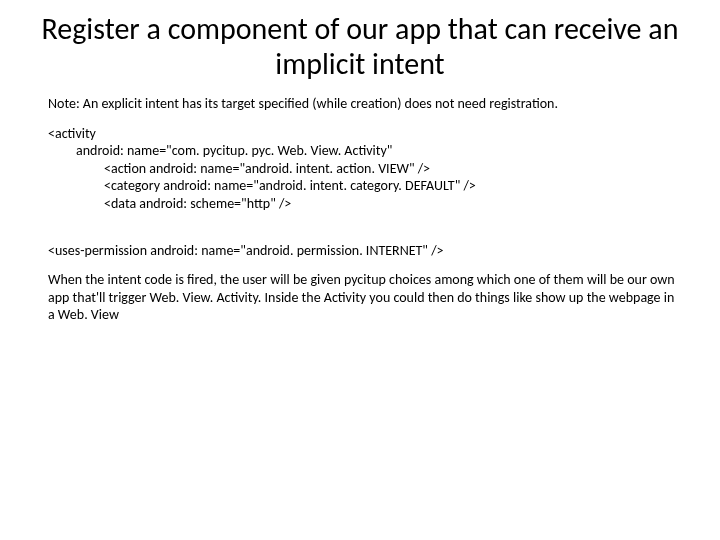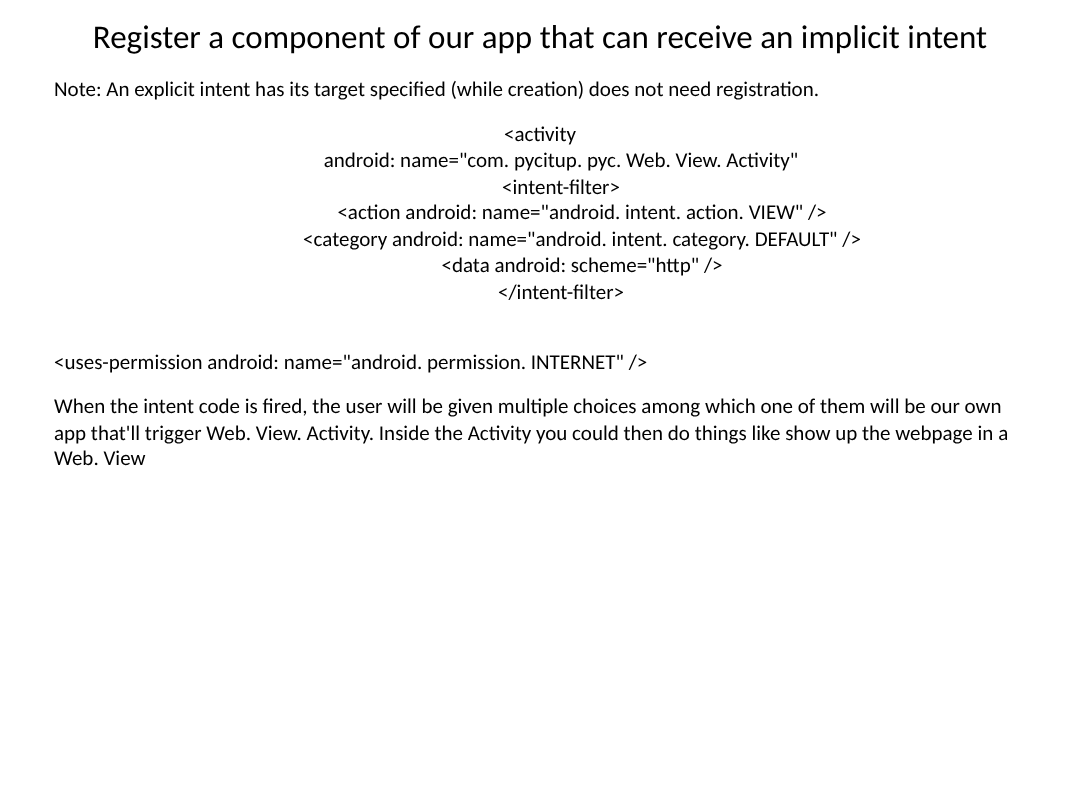--- a/index.html
+++ b/index.html
@@ -9,36 +9,36 @@
     height: 540px;
     background: #fff;
     font-family: Calibri, Arial, sans-serif;
     color: #000;
   }
   .slide {
     box-sizing: border-box;
     padding: 12px 36px 0 36px;
   }
   .title {
-    font-size: 22px;
+    font-size: 30px;
     line-height: 1.15;
     text-align: center;
     margin: 0 0 14px 0;
     font-weight: 400;
   }
   .body {
     font-size: 14px;
     line-height: 1.25;
+    margin-left: 12px;
   }
   .para {
     margin: 0 0 12px 0;
   }
   .code-block {
     margin: 0 0 12px 0;
-    text-align: center;
   }
   .code-line {
     white-space: pre;
     font-family: Calibri, Arial, sans-serif;
   }
   .ind1 { padding-left: 28px; }
   .ind2 { padding-left: 56px; }
 </style>
 </head>
 <body>
@@ -48,28 +48,26 @@
 
   <div class="body">
 
     <div class="para">
       <span>Note: An explicit intent has its target specified (while creation) does not need registration.</span><br>
     </div>
 
     <div class="code-block">
       <div class="code-line">&lt;activity</div>
       <div class="code-line ind1">android: name="com. pycitup. pyc. Web. View. Activity"</div>
-      <div class="code-line ind1">&lt;intent-filter&gt;</div>
       <div class="code-line ind2">&lt;action android: name="android. intent. action. VIEW" /&gt;</div>
       <div class="code-line ind2">&lt;category android: name="android. intent. category. DEFAULT" /&gt;</div>
       <div class="code-line ind2">&lt;data android: scheme="http" /&gt;</div>
-      <div class="code-line ind1">&lt;/intent-filter&gt;</div>
     </div>
 
     <div class="para">
       <br>
       <span>&lt;uses-permission android: name="android. permission. INTERNET" /&gt;</span>
     </div>
 
-    <div class="para">When the intent code  is fired, the user will be given multiple choices among which one of them will be our own app that'll trigger Web. View. Activity. Inside the Activity you could then do things like show up the webpage in a Web. View</div>
+    <div class="para">When the intent code  is fired, the user will be given pycitup choices among which one of them will be our own app that'll trigger Web. View. Activity. Inside the Activity you could then do things like show up the webpage in a Web. View</div>
 
   </div>
 </div>
 
 </body></html>

